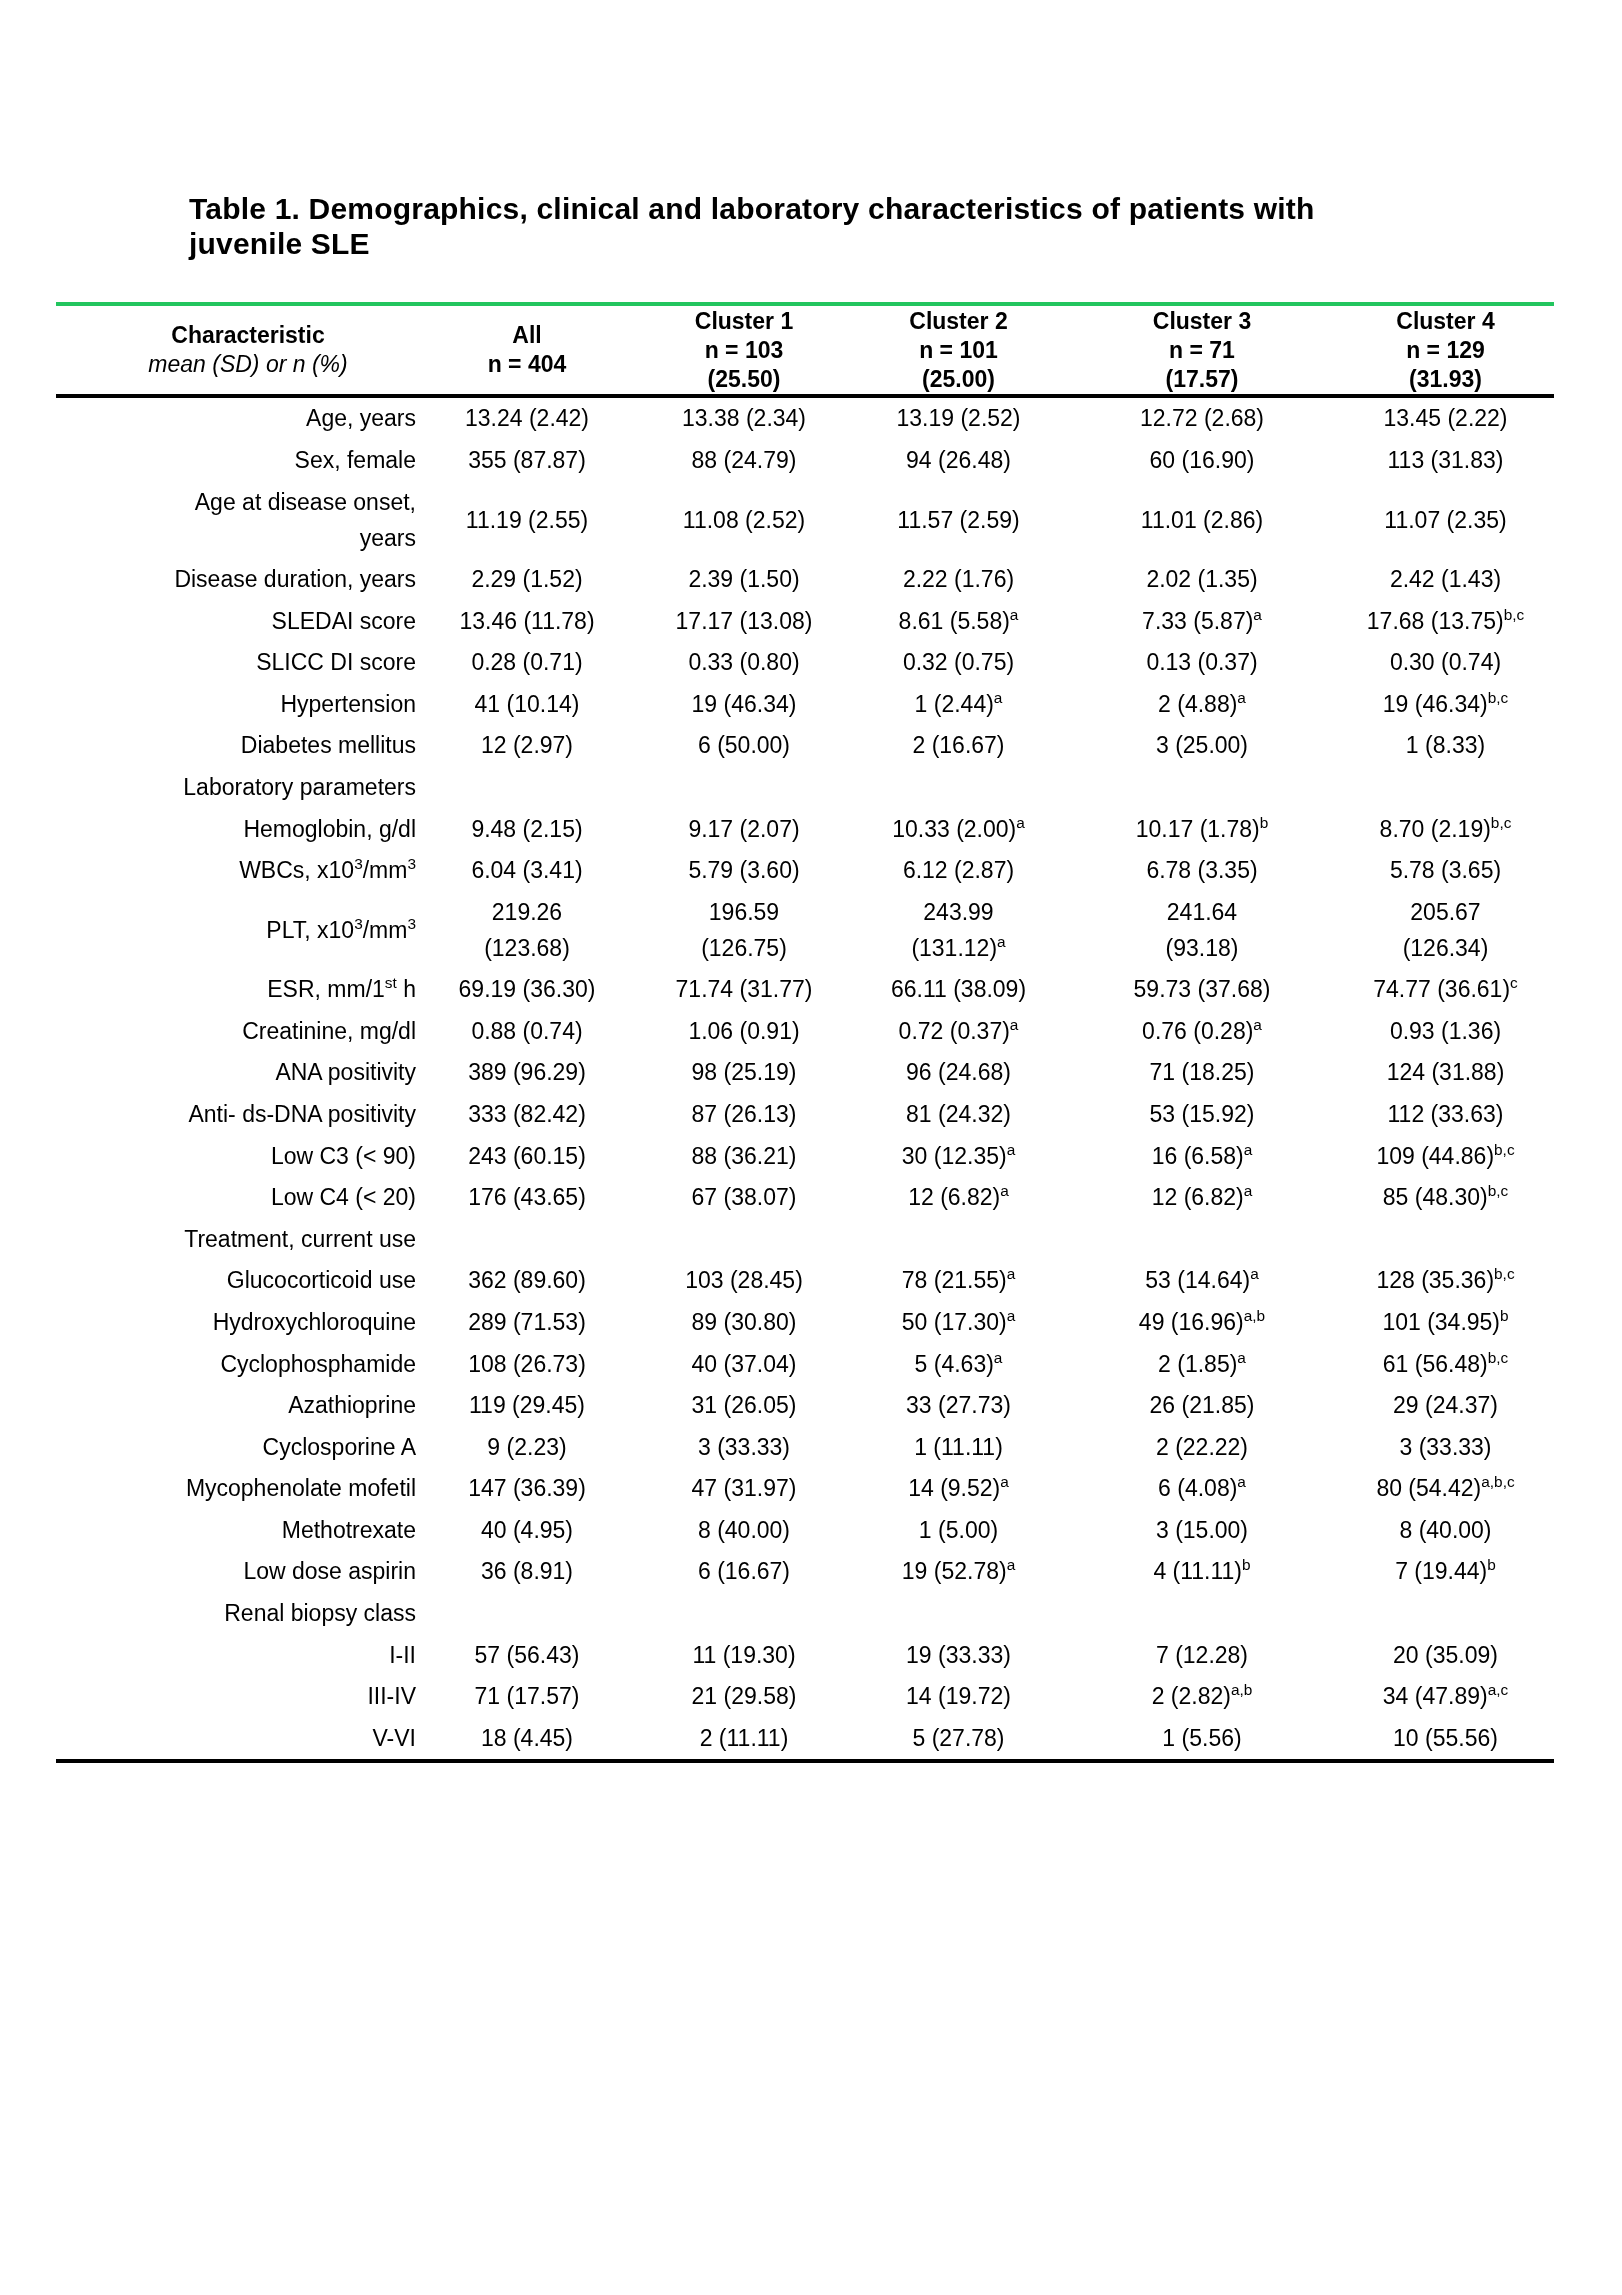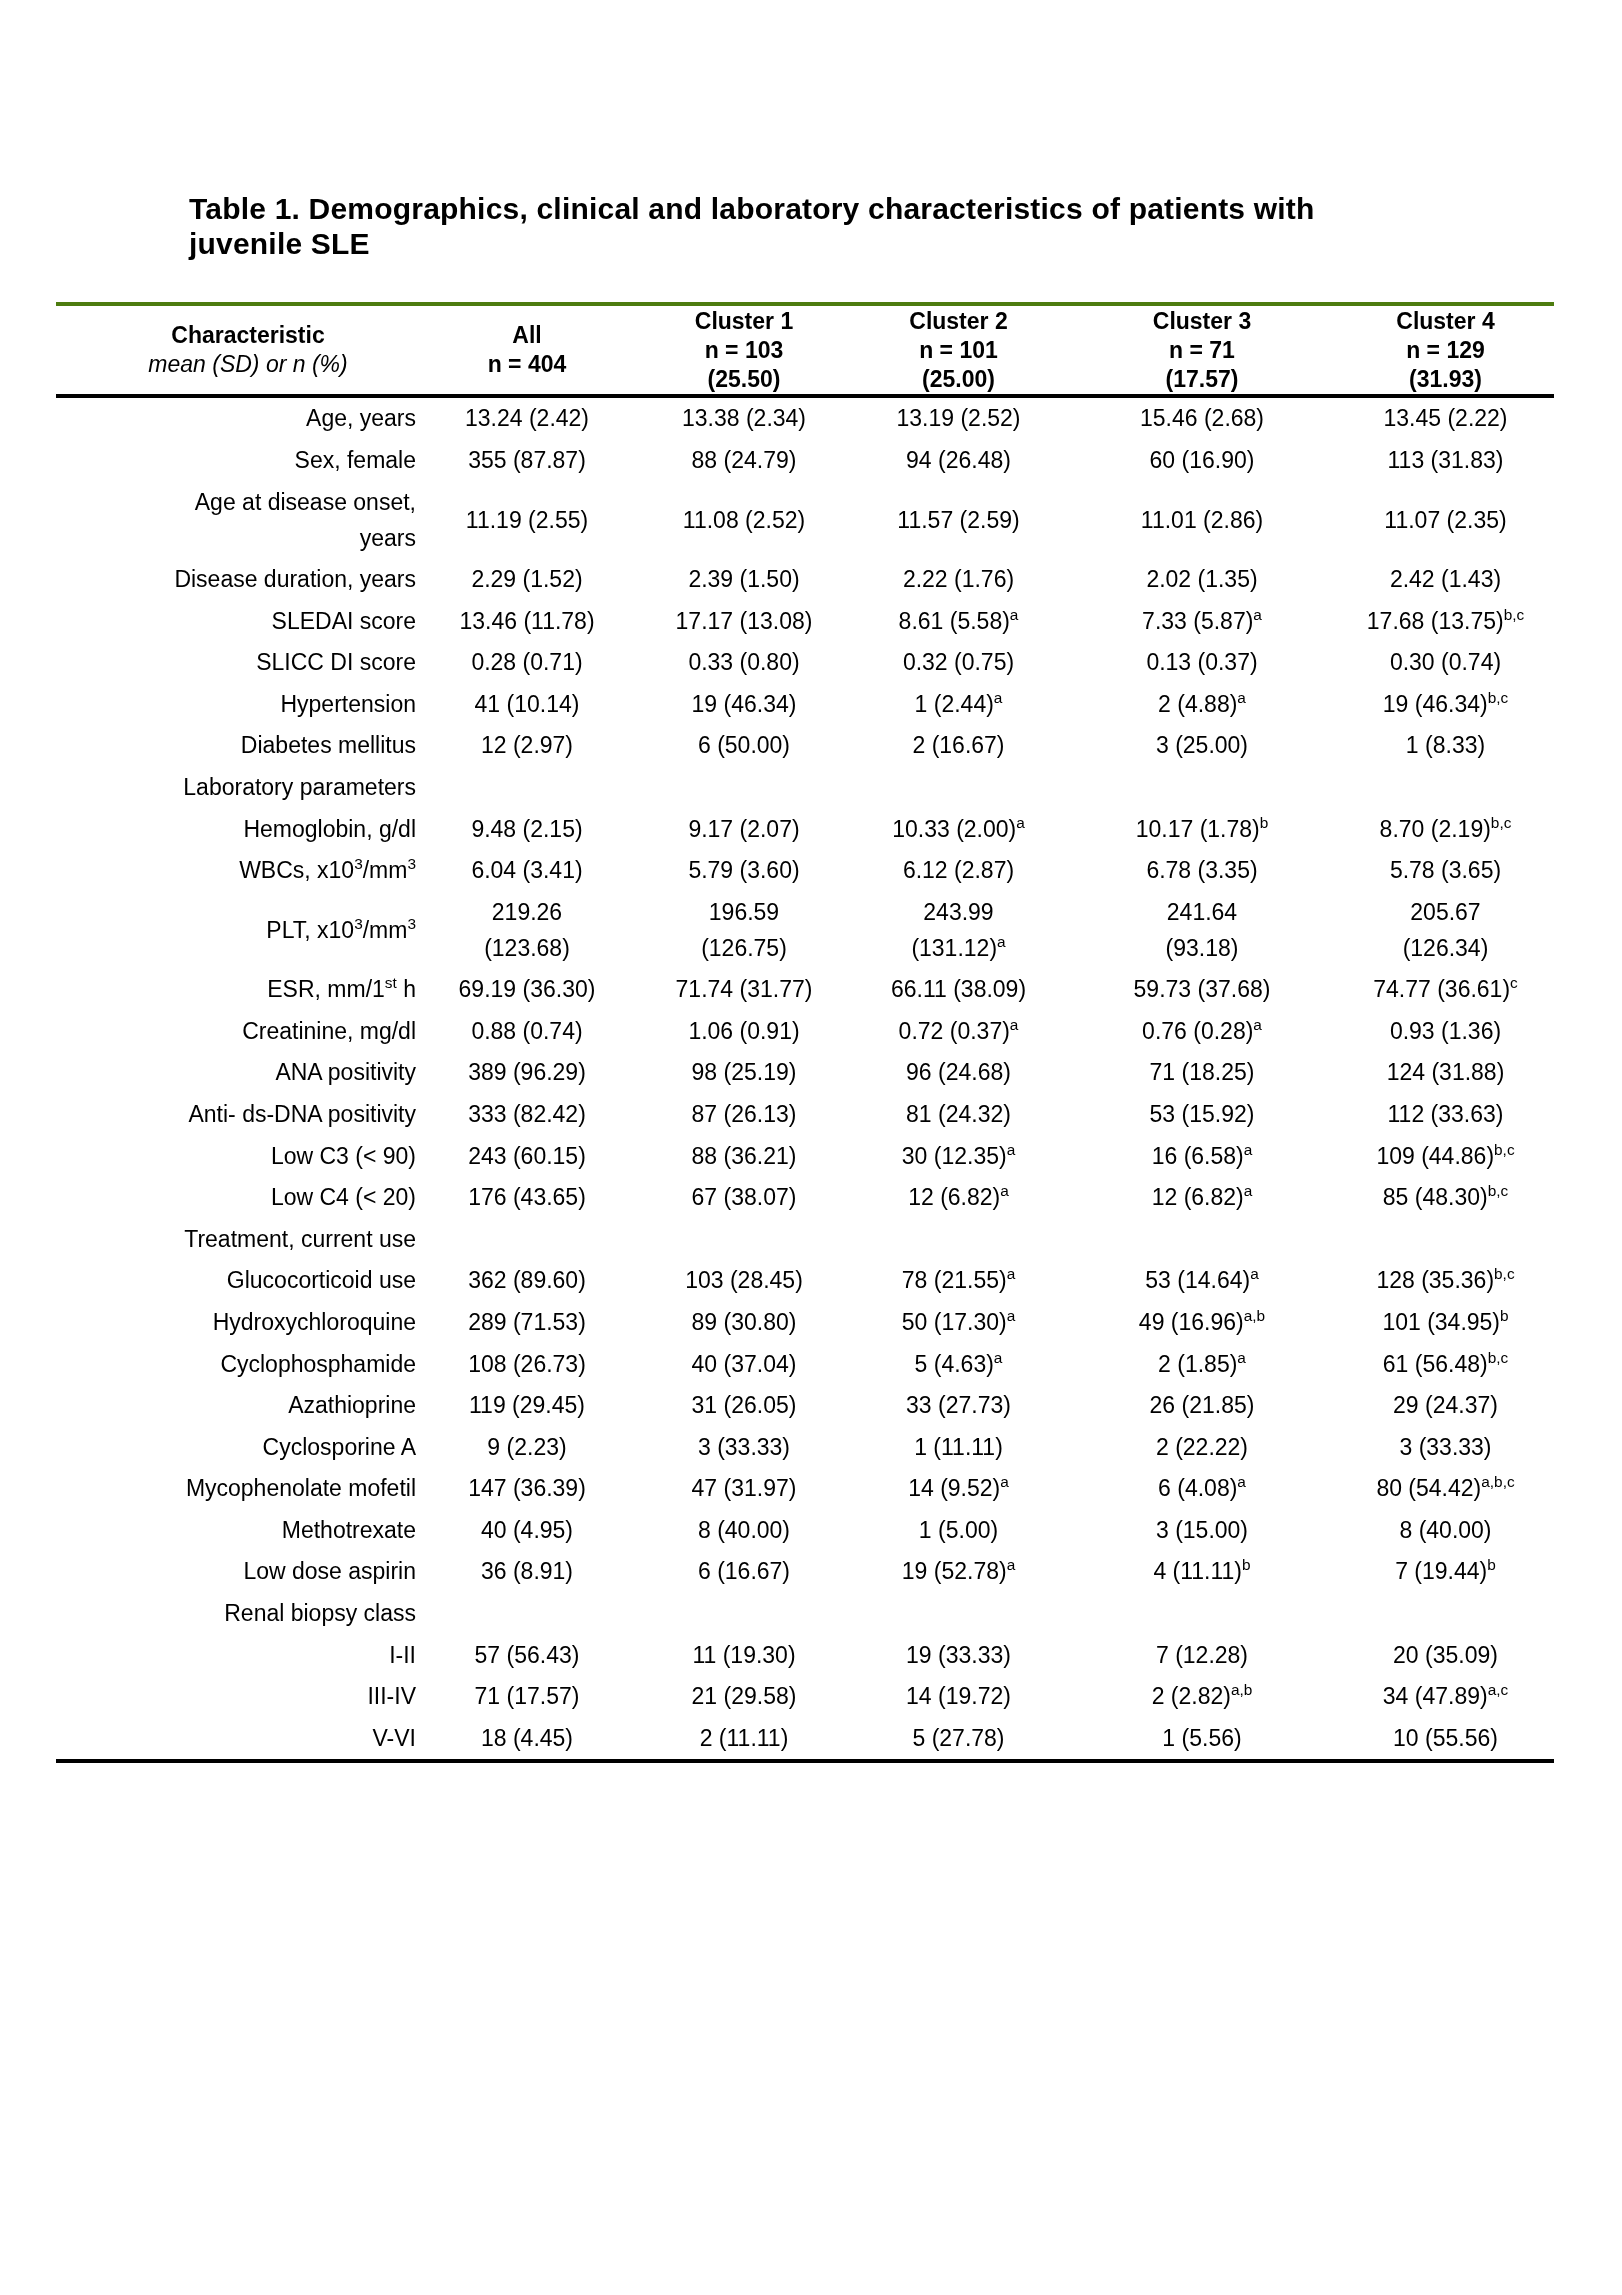--- a/index.html
+++ b/index.html
@@ -25,21 +25,21 @@
     white-space: pre-line;
     letter-spacing: 0.2px;
   }
   table.t1 {
     position: absolute;
     left: 56px;
     top: 302px;
     width: 1498px;
     border-collapse: collapse;
     table-layout: fixed;
-    border-top: 4px solid #4d7c0f;
+    border-top: 4px solid #22c55e;
     border-bottom: 4.9px solid #000;
   }
   table.t1 thead tr {
     border-bottom: 4px solid #000;
   }
   table.t1 th {
     font-size: 23px;
     font-weight: bold;
     vertical-align: middle;
     height: 88px;
@@ -123,21 +123,21 @@
         <div class="ln">(31.93)</div>
       </th>
     </tr>
   </thead>
   <tbody id="table-body">
       <tr>
         <td class="label">Age, years</td>
         <td class="val">13.24 (2.42)</td>
         <td class="val">13.38 (2.34)</td>
         <td class="val">13.19 (2.52)</td>
-        <td class="val">15.46 (2.68)</td>
+        <td class="val">12.72 (2.68)</td>
         <td class="val">13.45 (2.22)</td>
       </tr>
       <tr>
         <td class="label">Sex, female</td>
         <td class="val">355 (87.87)</td>
         <td class="val">88 (24.79)</td>
         <td class="val">94 (26.48)</td>
         <td class="val">60 (16.90)</td>
         <td class="val">113 (31.83)</td>
       </tr>

